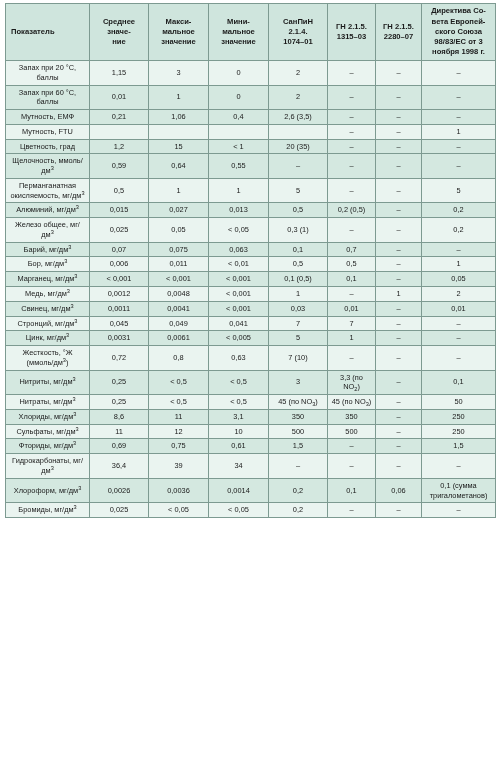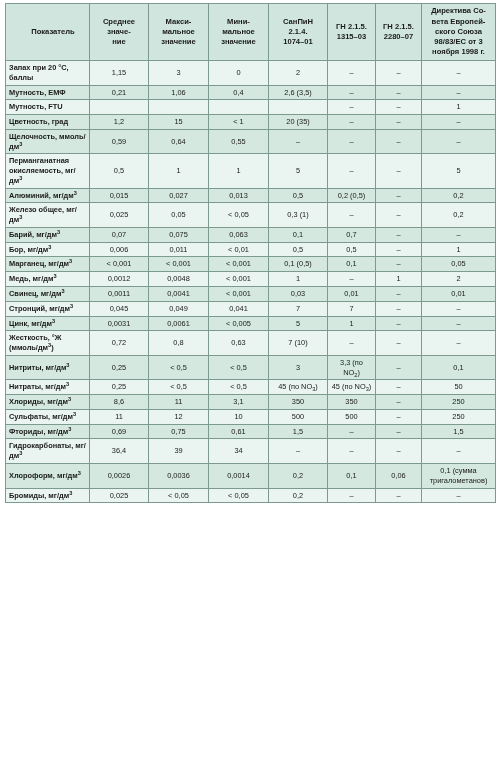--- a/index.html
+++ b/index.html
@@ -47,31 +47,30 @@
     overflow: hidden;
   }
   table.water-table thead th {
     background: #cfe5dd;
     font-weight: bold;
     height: 52px;
     font-size: 7.6px;
     line-height: 1.35;
   }
   table.water-table thead th.th-name {
-    text-align: center;
-    padding-left: 14px;
+    text-align: left;
+    padding-left: 5px;
   }
   table.water-table tbody tr.odd  td { background: #eaf4f0; }
   table.water-table tbody tr.even td { background: #d4e8e0; }
 
   td.cell-name {
-    text-align: left;
+    text-align: center;
     padding-left: 5px;
     padding-right: 2px;
-    font-weight: bold;
   }
   td.cell-val {
     text-align: center;
   }
   sup.s3 { font-size: 5.6px; vertical-align: super; line-height: 0; }
   sub.sb { font-size: 5.6px; vertical-align: sub; line-height: 0; }
 </style>
 </head>
 <body>
 
@@ -104,20 +103,30 @@
           <td class="cell-name">Запах при 20 °С, баллы</td>
           <td class="cell-val">1,15</td>
           <td class="cell-val">3</td>
           <td class="cell-val">0</td>
           <td class="cell-val">2</td>
           <td class="cell-val">–</td>
           <td class="cell-val">–</td>
           <td class="cell-val">–</td>
         </tr>
         <tr class="even">
+          <td class="cell-name">Запах при 60 °С, баллы</td>
+          <td class="cell-val">0,01</td>
+          <td class="cell-val">1</td>
+          <td class="cell-val">0</td>
+          <td class="cell-val">2</td>
+          <td class="cell-val">–</td>
+          <td class="cell-val">–</td>
+          <td class="cell-val">–</td>
+        </tr>
+        <tr class="even">
           <td class="cell-name">Мутность, ЕМФ</td>
           <td class="cell-val">0,21</td>
           <td class="cell-val">1,06</td>
           <td class="cell-val">0,4</td>
           <td class="cell-val">2,6 (3,5)</td>
           <td class="cell-val">–</td>
           <td class="cell-val">–</td>
           <td class="cell-val">–</td>
         </tr>
         <tr class="odd">

